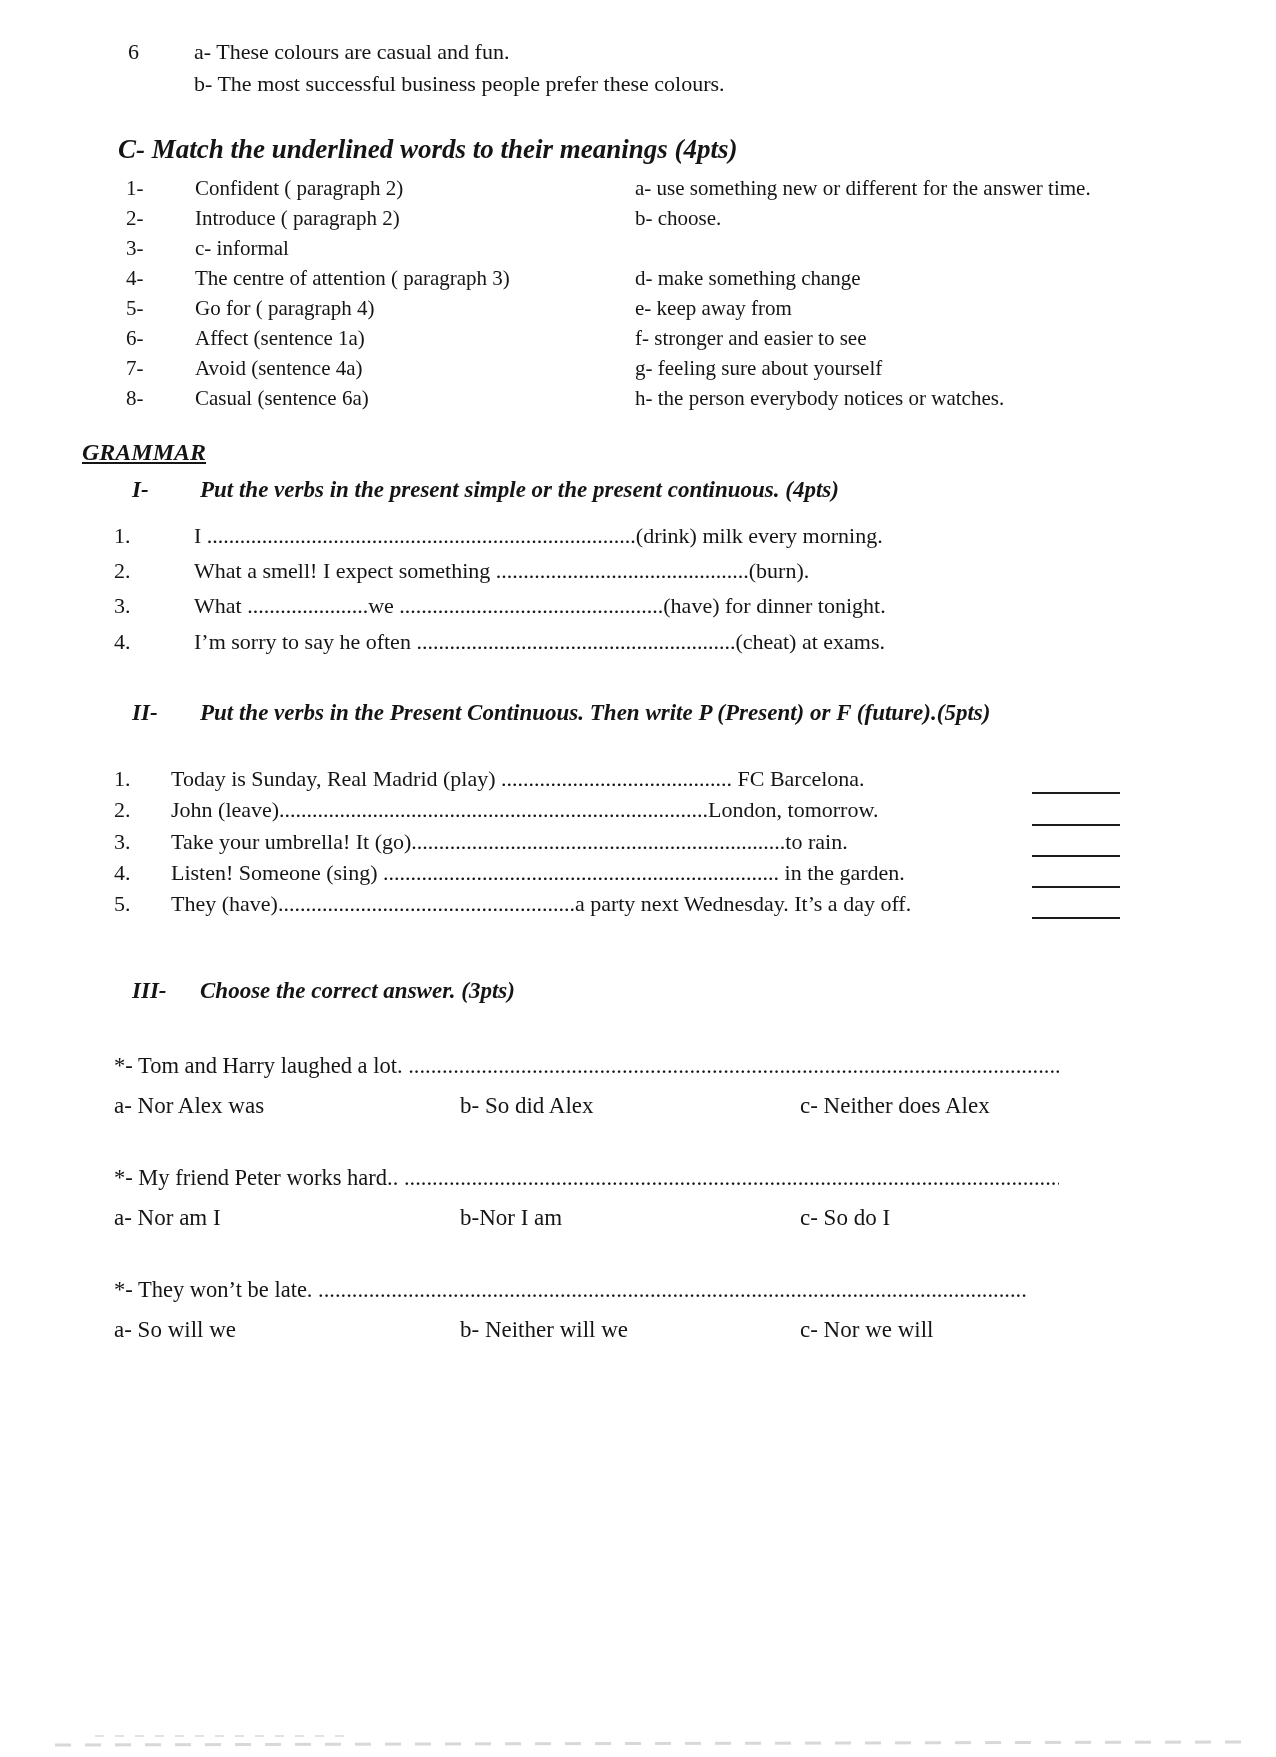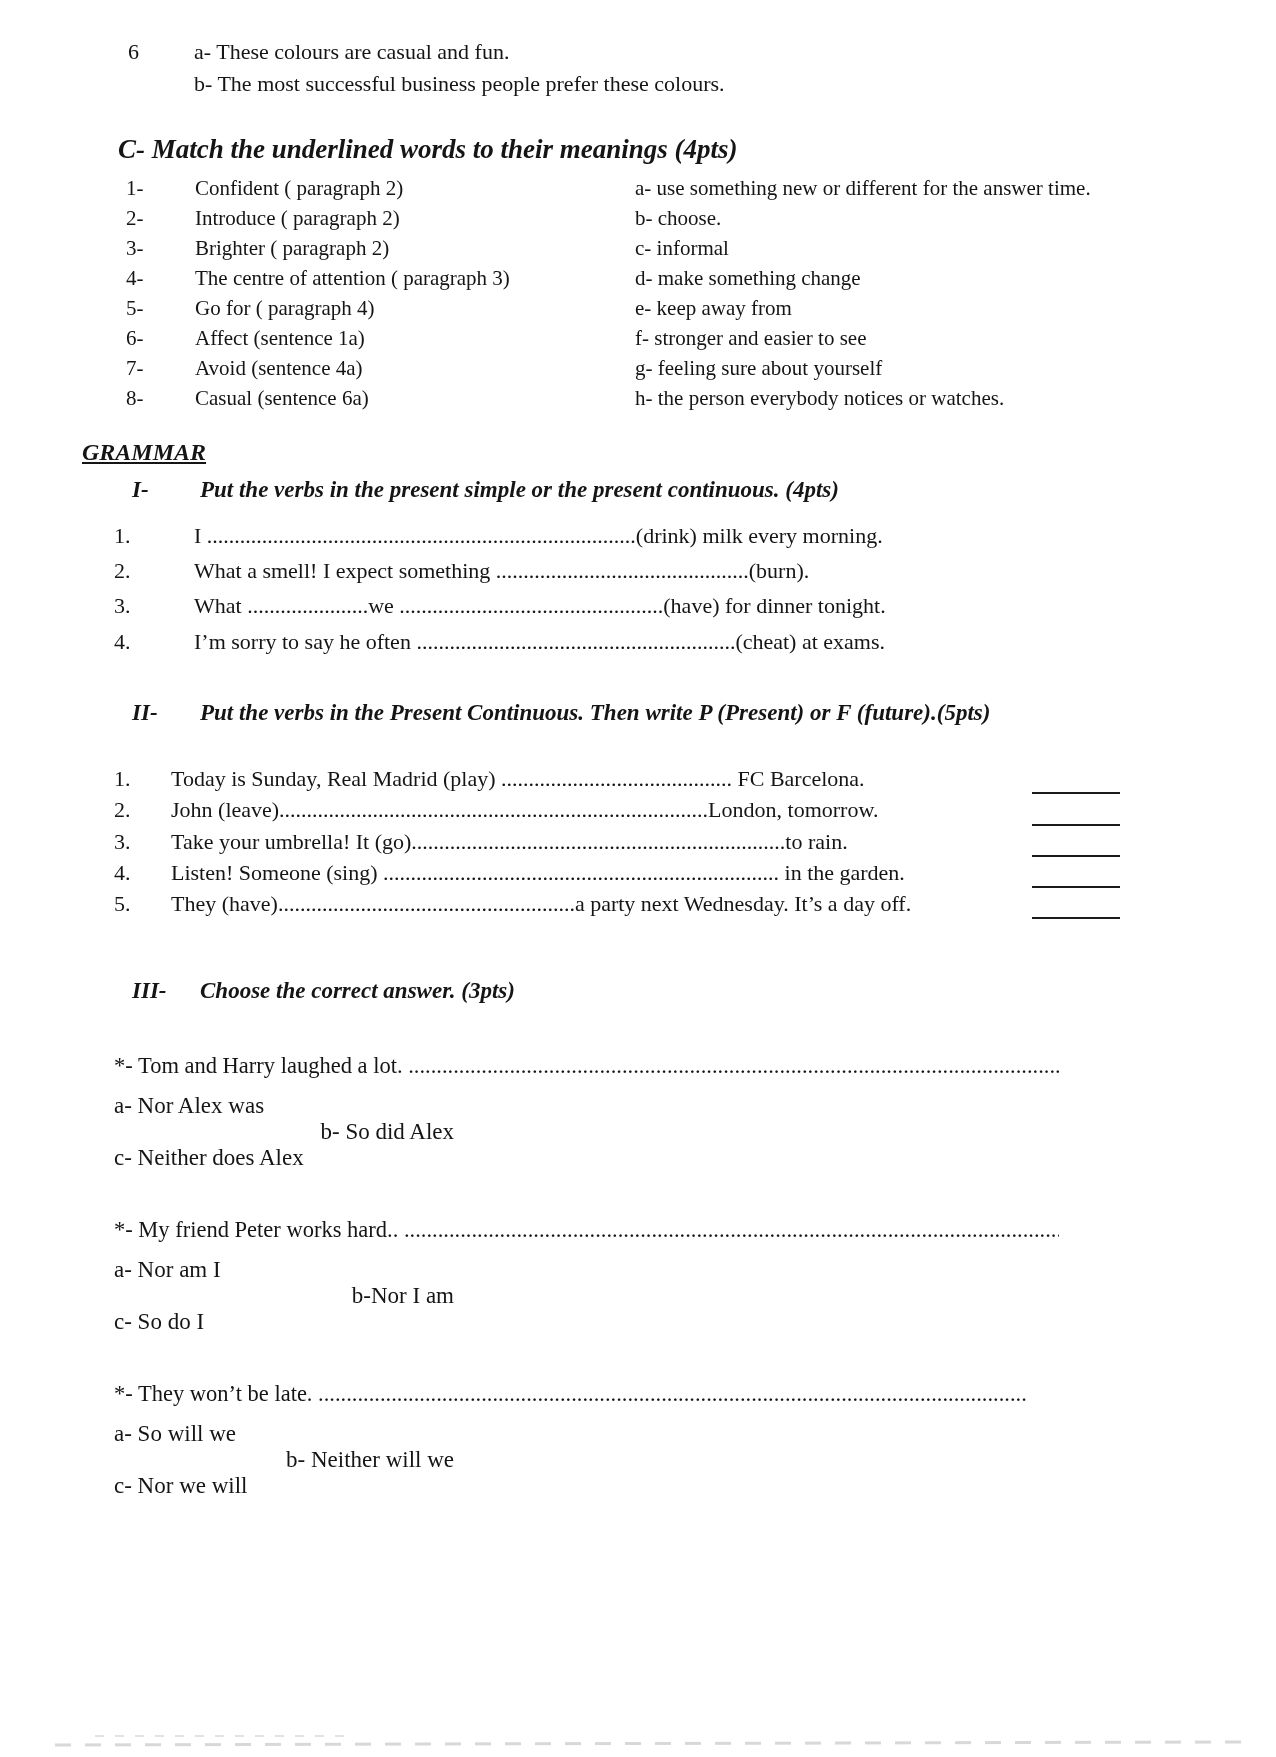--- a/index.html
+++ b/index.html
@@ -36,23 +36,23 @@
   .part2-head{margin-top:38px;}
   .ex2{margin-top:34px;font-size:22px;}
   .ex2 .iirow{display:flex;align-items:flex-end;padding:0 156px 0 114px;line-height:1.42;white-space:nowrap;overflow:hidden;}
   .ex2 .inum{width:57px;flex:none;}
   .ex2 .itext{flex:0 1 auto;min-width:0;overflow:hidden;}
   .ex2 .blank{flex:none;margin-left:auto;width:88px;height:26px;border-bottom:2px solid #1b1b1b;}
   
   .part3-head{margin-top:56px;}
   .q3{font-size:22.5px;}
   .stem{padding-left:114px;margin-top:46px;width:945px;white-space:nowrap;overflow:hidden;}
-  .opts{display:flex;padding-left:114px;margin-top:14px;font-size:23px;flex-direction:column;}
+  .opts{display:flex;padding-left:114px;margin-top:14px;font-size:23px;}
   .opt0{width:346px;flex:none;}
-  .opt1{width:340px;flex:none;text-align:right;}
+  .opt1{width:340px;flex:none;}
   .opt2{flex:1;}
   
   .scan-noise{
     position:absolute;left:55px;right:35px;bottom:12px;height:3px;
     background:repeating-linear-gradient(90deg,#c3c3c3 0 16px,transparent 16px 30px);
     opacity:.65;transform:rotate(-0.15deg);
   }
   .scan-noise2{
     position:absolute;left:95px;bottom:20px;width:260px;height:2px;
     background:repeating-linear-gradient(90deg,#cfcfcf 0 9px,transparent 9px 20px);
@@ -80,21 +80,20 @@
       <span class="mterm">Confident ( paragraph 2)</span>
       <span class="mmean">a- use something new or different for the answer time.</span>
     </div>
     <div class="mrow">
       <span class="mnum">2-</span>
       <span class="mterm">Introduce ( paragraph 2)</span>
       <span class="mmean">b- choose.</span>
     </div>
     <div class="mrow">
       <span class="mnum">3-</span>
-      <span class="mterm">Brighter ( paragraph 2)</span>
       <span class="mmean">c- informal</span>
     </div>
     <div class="mrow">
       <span class="mnum">4-</span>
       <span class="mterm">The centre of attention ( paragraph 3)</span>
       <span class="mmean">d- make something change</span>
     </div>
     <div class="mrow">
       <span class="mnum">5-</span>
       <span class="mterm">Go for ( paragraph 4)</span>

